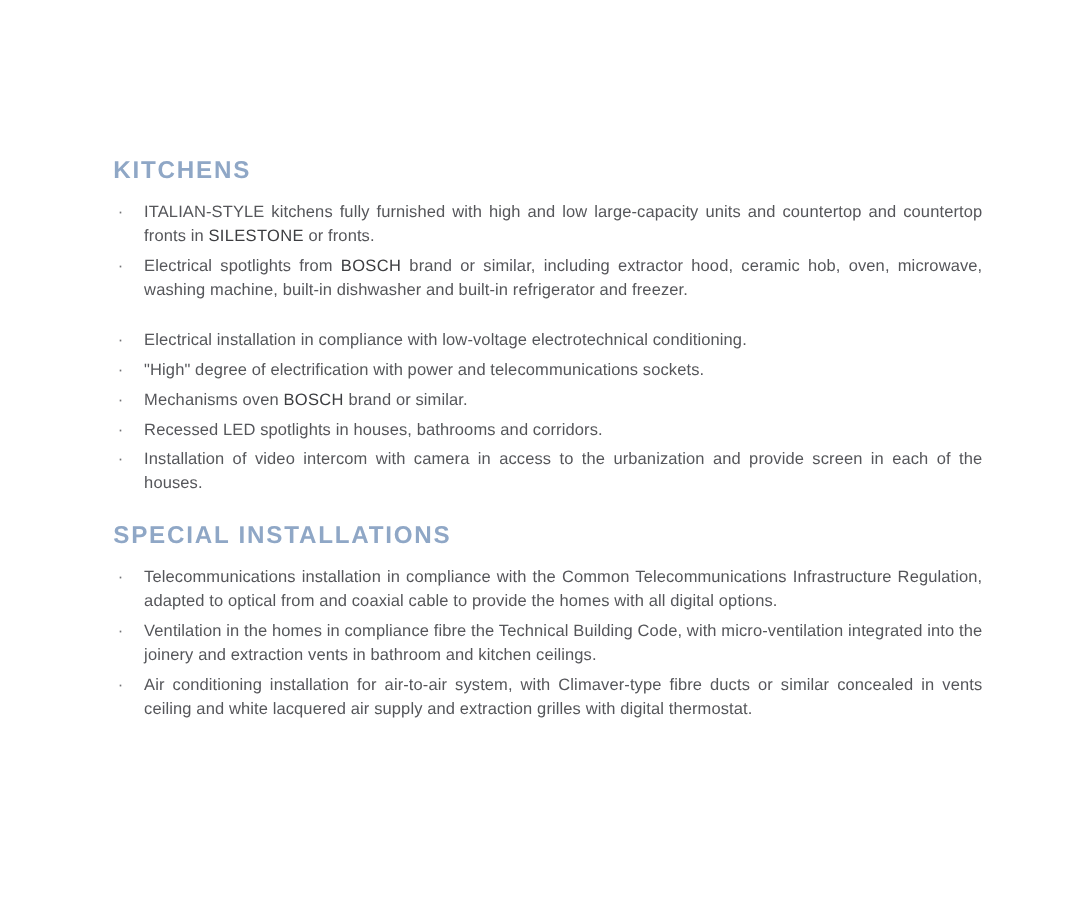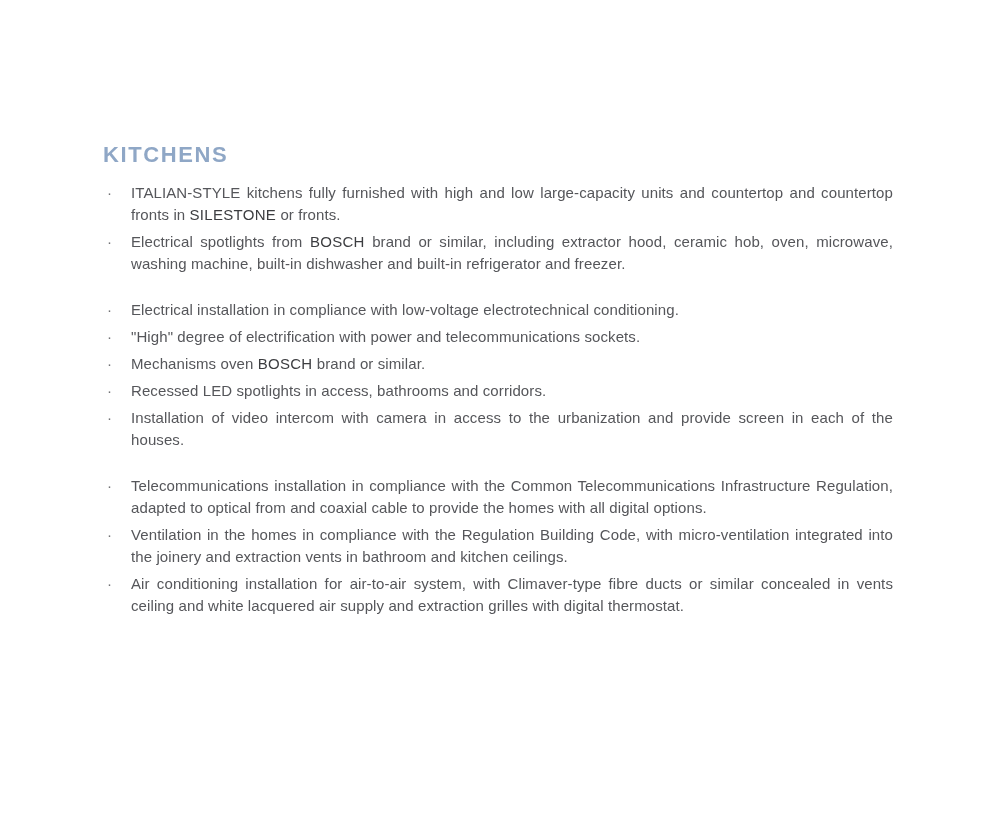--- a/index.html
+++ b/index.html
@@ -87,38 +87,39 @@
       <li>
         <span class="dot">·</span>
         <p><span>"High" degree of electrification with power and telecommunications sockets.</span></p>
       </li>
       <li>
         <span class="dot">·</span>
         <p><span>Mechanisms oven </span><span class="b">BOSCH</span><span> brand or similar.</span></p>
       </li>
       <li>
         <span class="dot">·</span>
-        <p><span>Recessed LED spotlights in access, bathrooms and corridors.</span></p>
+        <p><span>Recessed LED spotlights in houses, bathrooms and corridors.</span></p>
       </li>
       <li>
         <span class="dot">·</span>
         <p><span>Installation of video intercom with camera in access to the urbanization and provide screen in each of the houses.</span></p>
       </li>
     </ul>
   </section>
 
   <section>
+    <h2>SPECIAL INSTALLATIONS</h2>
     <ul>
       <li>
         <span class="dot">·</span>
         <p><span>Telecommunications installation in compliance with the Common Telecommunications Infrastructure Regulation, adapted to optical from and coaxial cable to provide the homes with all digital options.</span></p>
       </li>
       <li>
         <span class="dot">·</span>
-        <p><span>Ventilation in the homes in compliance with the Regulation Building Code, with micro-ventilation integrated into the joinery and extraction vents in bathroom and kitchen ceilings.</span></p>
+        <p><span>Ventilation in the homes in compliance fibre the Technical Building Code, with micro-ventilation integrated into the joinery and extraction vents in bathroom and kitchen ceilings.</span></p>
       </li>
       <li>
         <span class="dot">·</span>
         <p><span>Air conditioning installation for air-to-air system, with Climaver-type fibre ducts or similar concealed in vents ceiling and white lacquered air supply and extraction grilles with digital thermostat.</span></p>
       </li>
     </ul>
   </section>
 
 </div>
 

